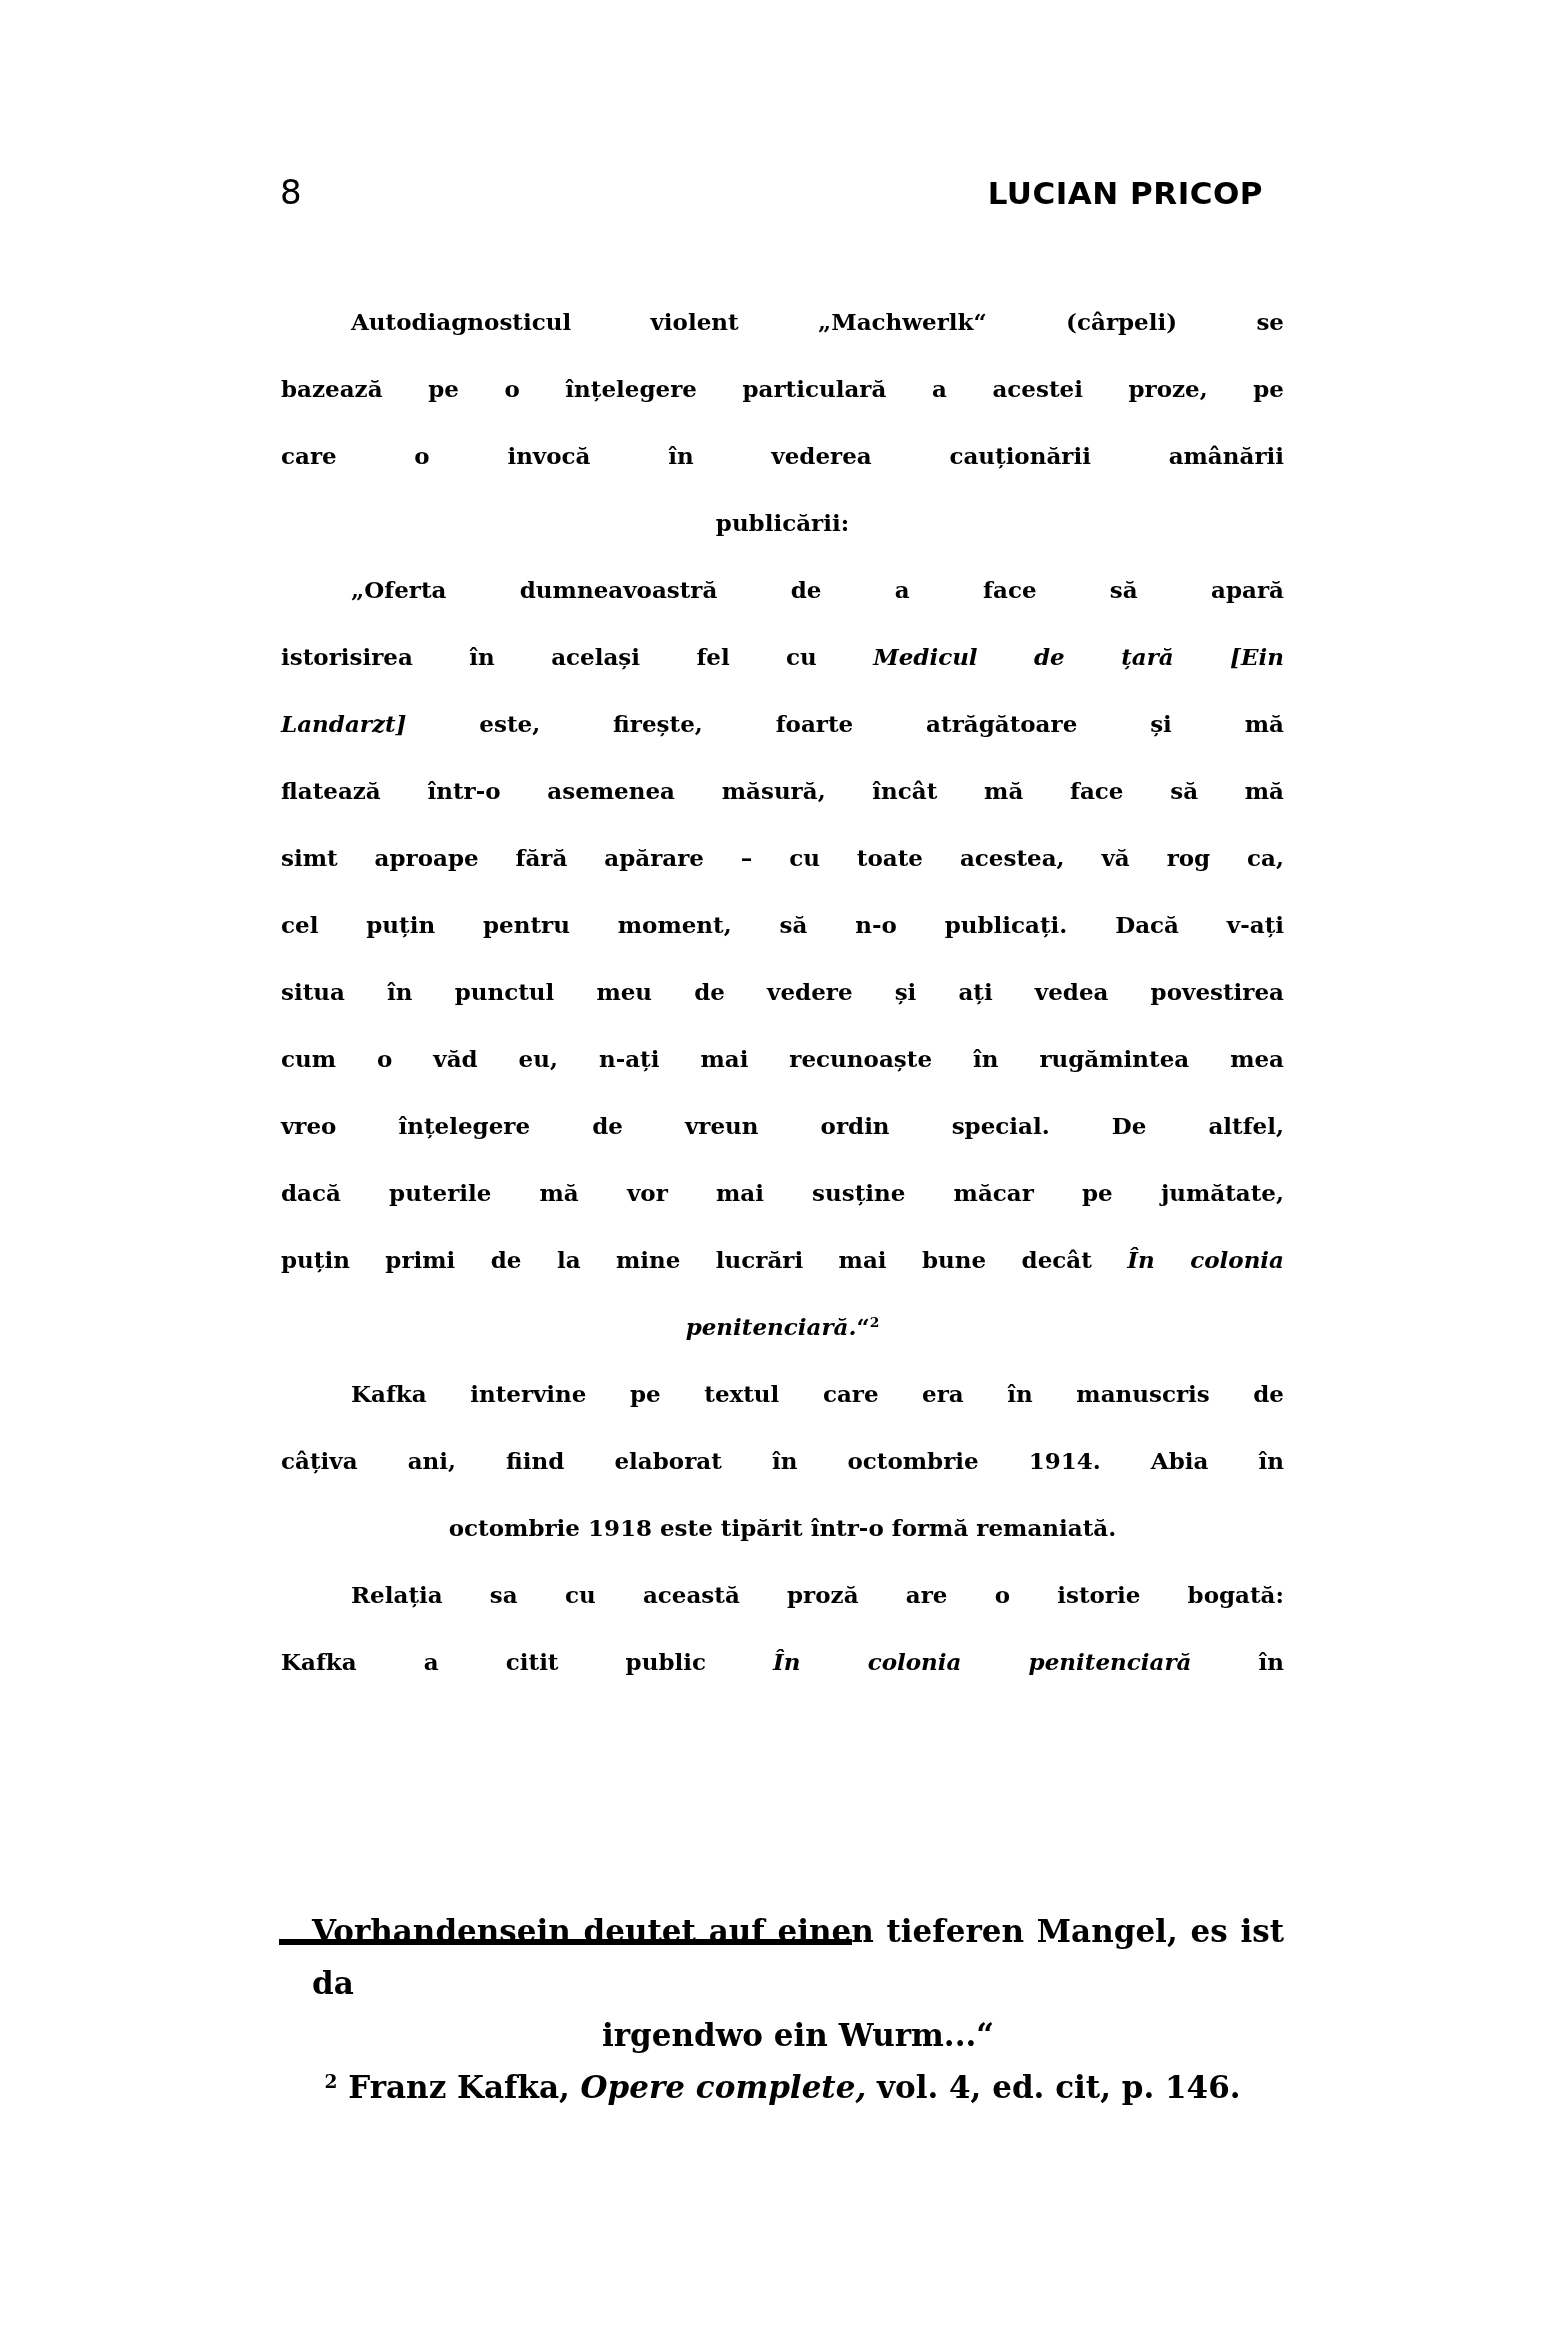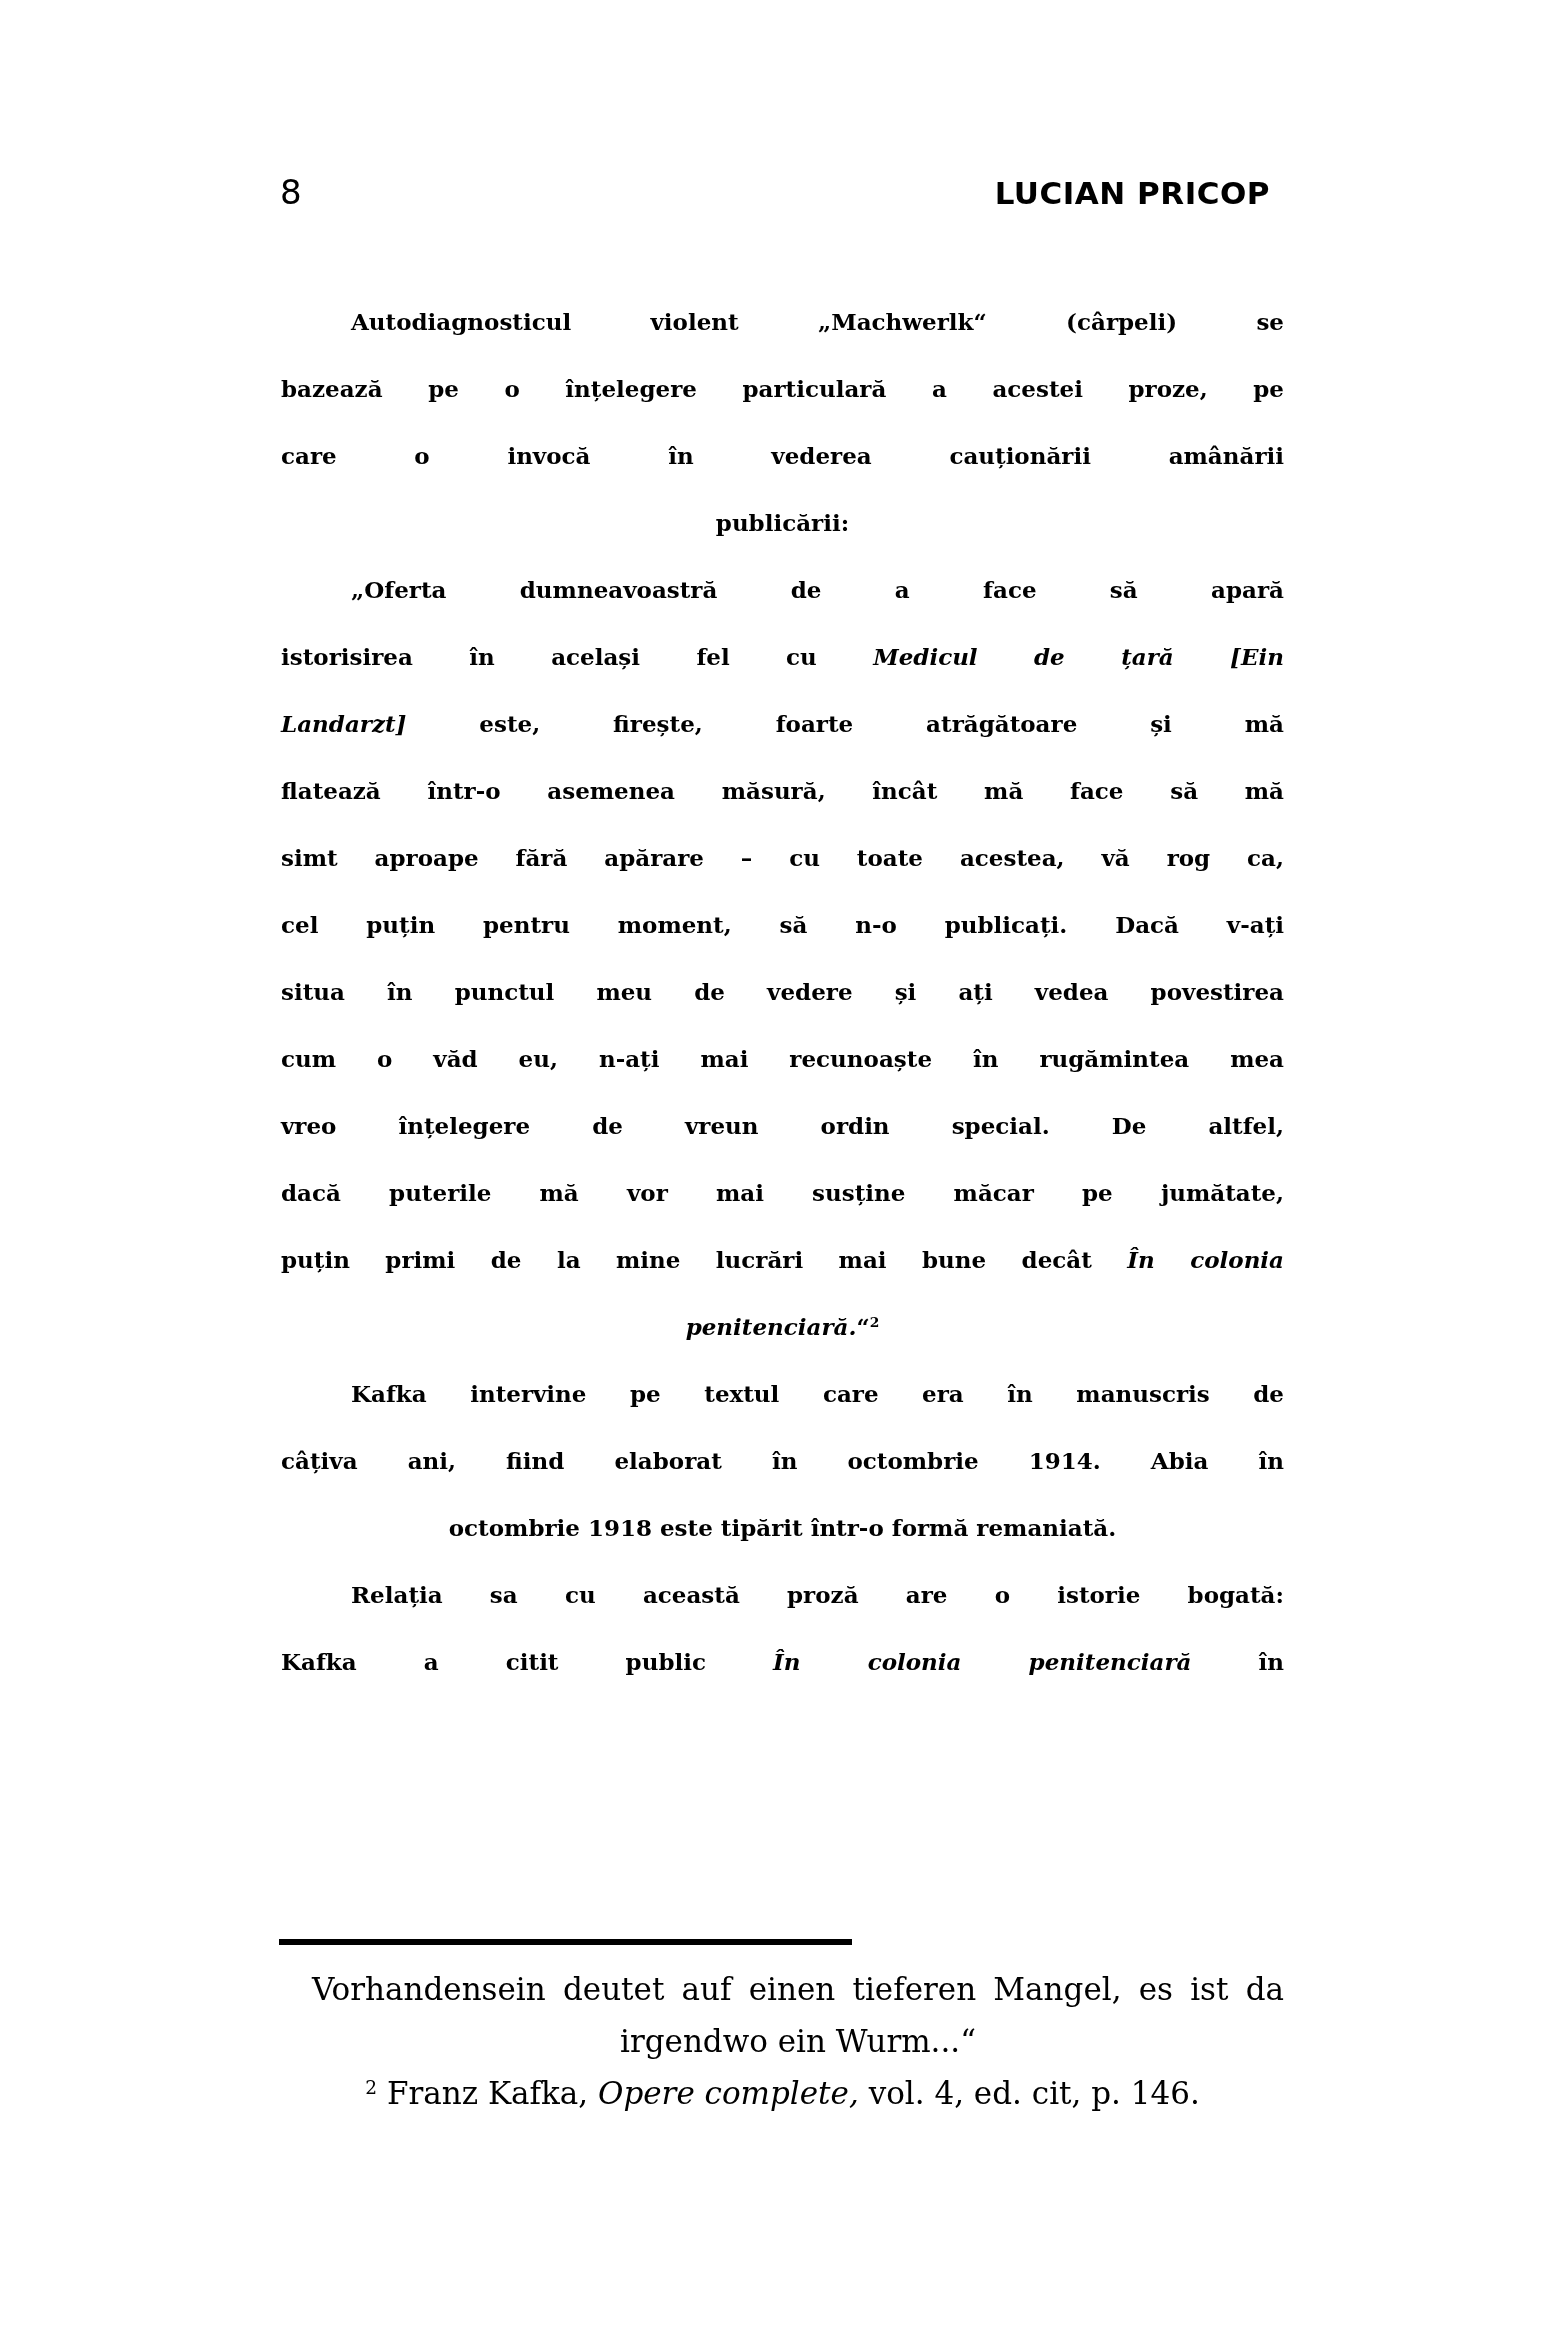--- a/index.html
+++ b/index.html
@@ -17,21 +17,21 @@
   .folio {
     position: absolute;
     left: 280px;
     top: 175px;
     font-family: "DejaVu Sans", "Liberation Sans", sans-serif;
     font-size: 34px;
     line-height: 1;
   }
   .running-head {
     position: absolute;
-    right: 294px;
+    right: 301px;
     top: 178px;
     font-family: "DejaVu Sans", "Liberation Sans", sans-serif;
     font-weight: bold;
     font-size: 31px;
     line-height: 1;
     letter-spacing: 0.5px;
   }
   
   .body-text {
     position: absolute;
@@ -47,24 +47,25 @@
     position: absolute;
     left: 279px;
     top: 1939px;
     width: 573px;
     height: 5.7px;
     background: #000000;
   }
   .footnotes {
     position: absolute;
     left: 281px;
-    top: 1963px;
+    top: 1905px;
     width: 1003px;
     font-size: 31px;
     line-height: 52px;
+    font-weight: bold;
   }
   
   .line { white-space: normal; }
   .j { text-align: justify; text-align-last: justify; }
   .l { text-align: center; }
   .ind { padding-left: 70px; }
   .fnind { padding-left: 31px; }
   .it { font-style: italic; }
   .sup {
     font-size: 0.6em;

